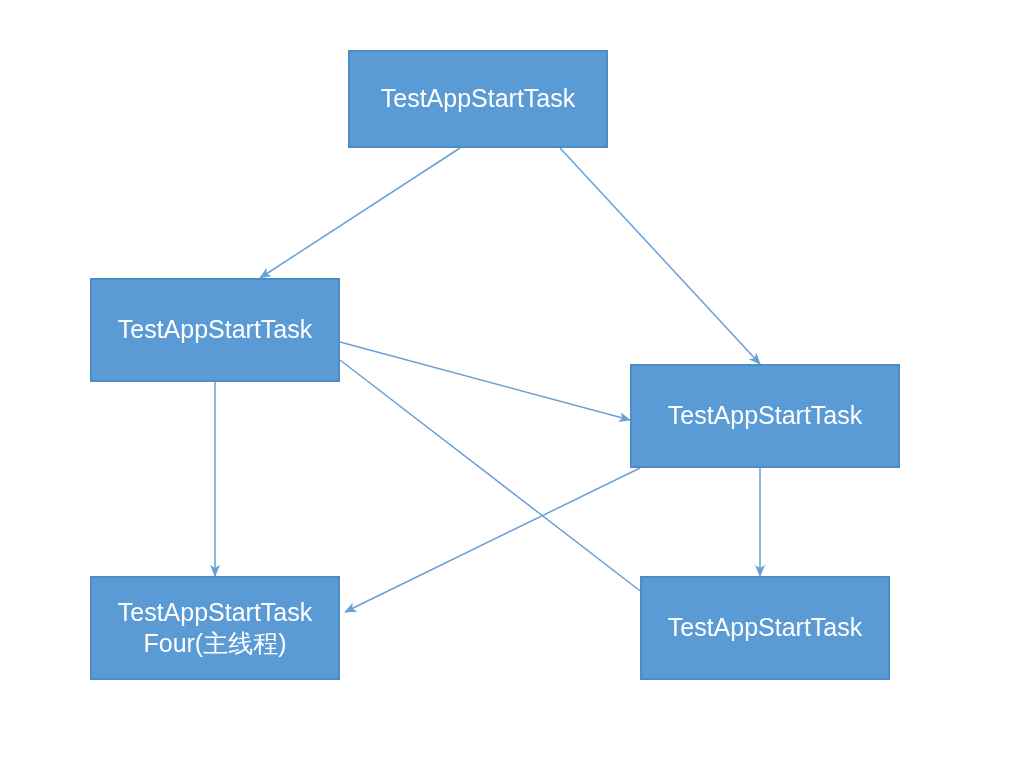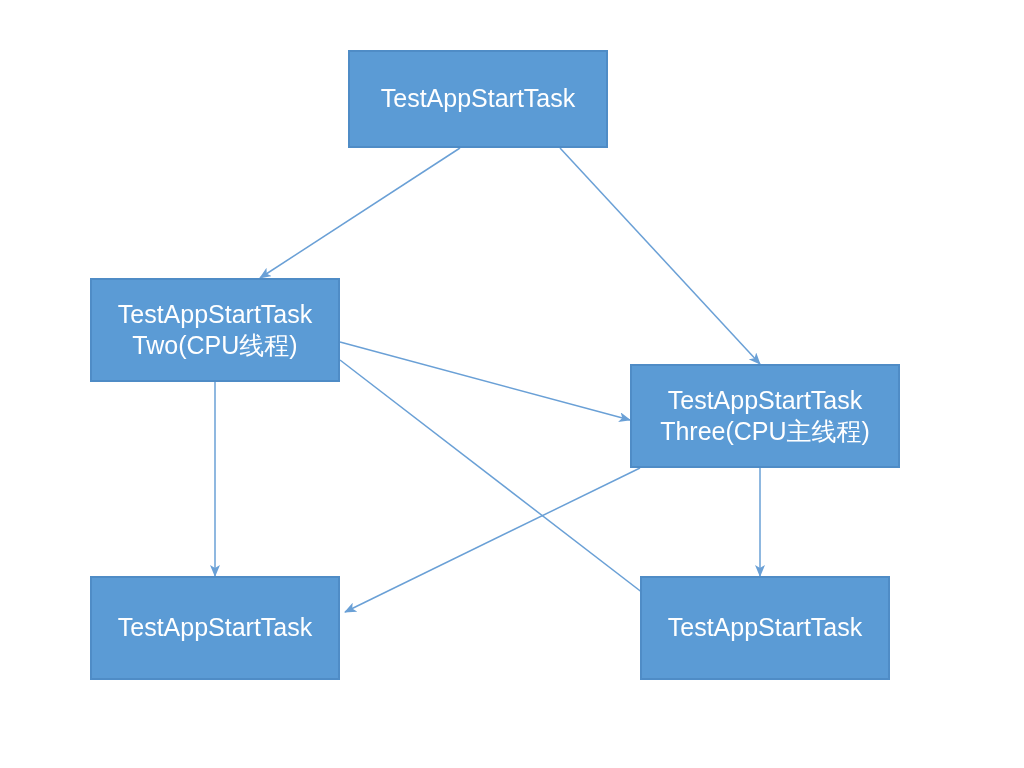--- a/index.html
+++ b/index.html
@@ -66,29 +66,28 @@
 
     <line x1="760" y1="468" x2="760" y2="576" stroke="#6aa0d6" stroke-width="1.5" marker-end="url(#arrowhead)"></line>
   </svg>
 
   <div class="node" style="left:348px; top:50px; width:260px; height:98px;">
     <span>TestAppStartTask</span>
   </div>
 
   <div class="node" style="left:90px; top:278px; width:250px; height:104px;">
     <span>TestAppStartTask</span>
-    <span>Two(CPU线程)</span>
   </div>
 
   <div class="node" style="left:630px; top:364px; width:270px; height:104px;">
     <span>TestAppStartTask</span>
-    <span>Three(CPU主线程)</span>
   </div>
 
   <div class="node" style="left:90px; top:576px; width:250px; height:104px;">
     <span>TestAppStartTask</span>
+    <span>Four(主线程)</span>
   </div>
 
   <div class="node" style="left:640px; top:576px; width:250px; height:104px;">
     <span>TestAppStartTask</span>
   </div>
 
 </div>
 
 </body></html>

